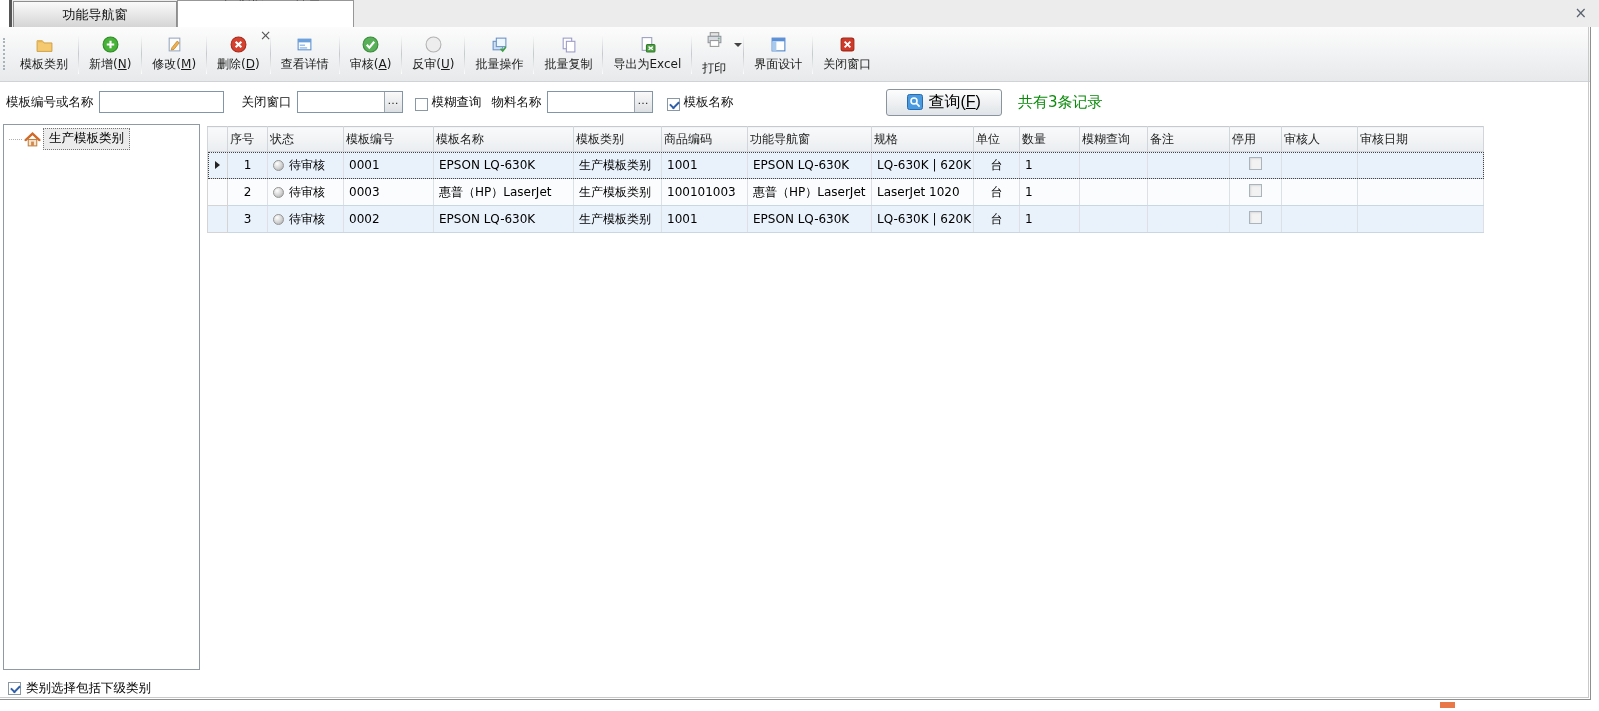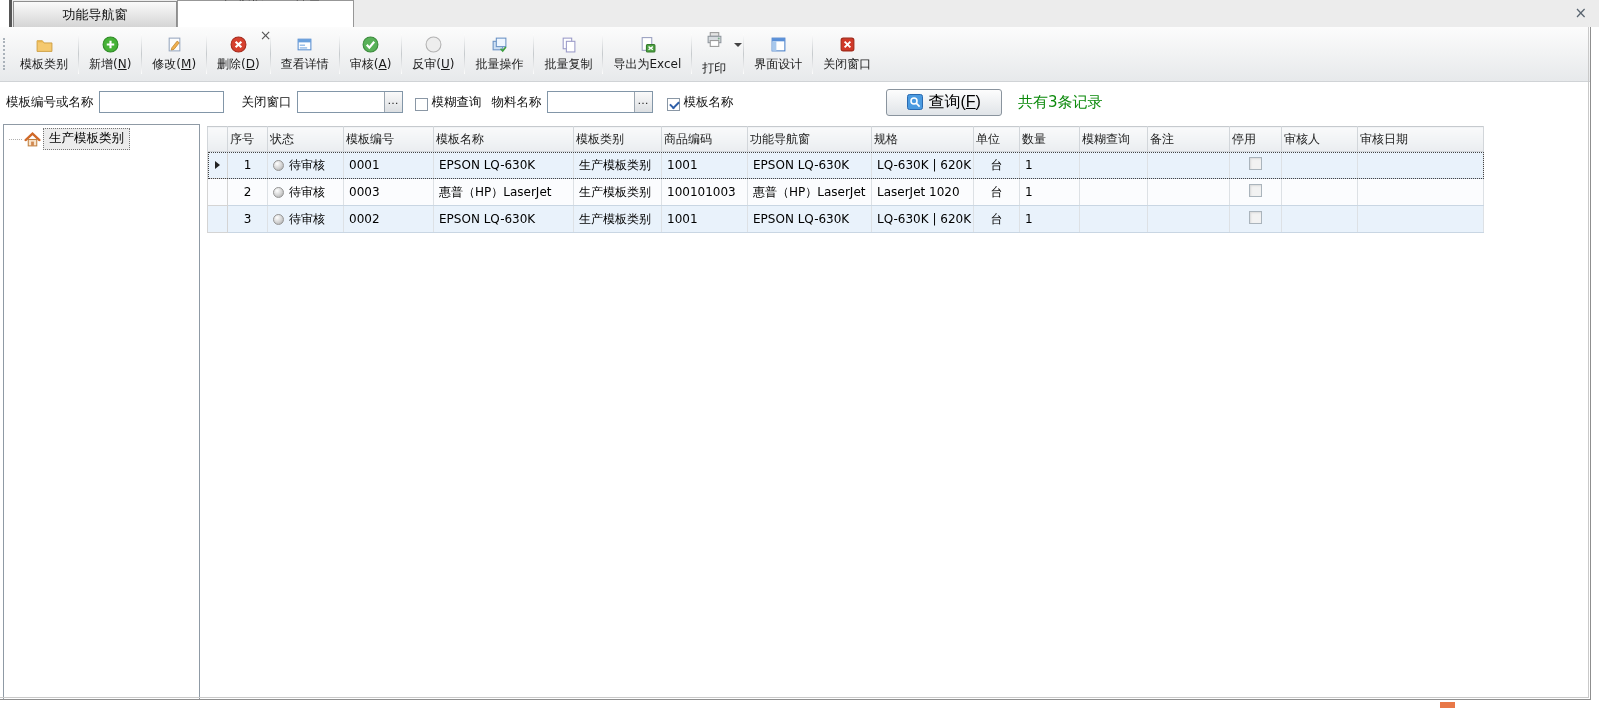--- a/index.html
+++ b/index.html
@@ -280,20 +280,24 @@
           <span class="tree-line"></span>
           <span class="icon">
             <svg viewBox="0 0 16 16" width="17" height="17">
                 <path d="M1.5 8.5L8 2.5l6.5 6" fill="none" stroke="#d06828" stroke-width="2.2" stroke-linecap="round"></path>
                 <rect x="4" y="8" width="8" height="6" fill="#f8e3cb" stroke="#c08040"></rect>
                 <rect x="6.7" y="10" width="2.6" height="4" fill="#d08850"></rect>
               </svg>
           </span>
           <span class="node-label">生产模板类别</span>
         </div>
+      </div>
+      <div class="sidebar-cb">
+        <span class="cb checked"></span>
+        <span>类别选择包括下级类别</span>
       </div>
     </div>
 
     <div class="gridwrap">
       <table class="grid">
         <colgroup>
           <col style="width:20px">
             <col style="width:40px">
             <col style="width:76px">
             <col style="width:90px">

